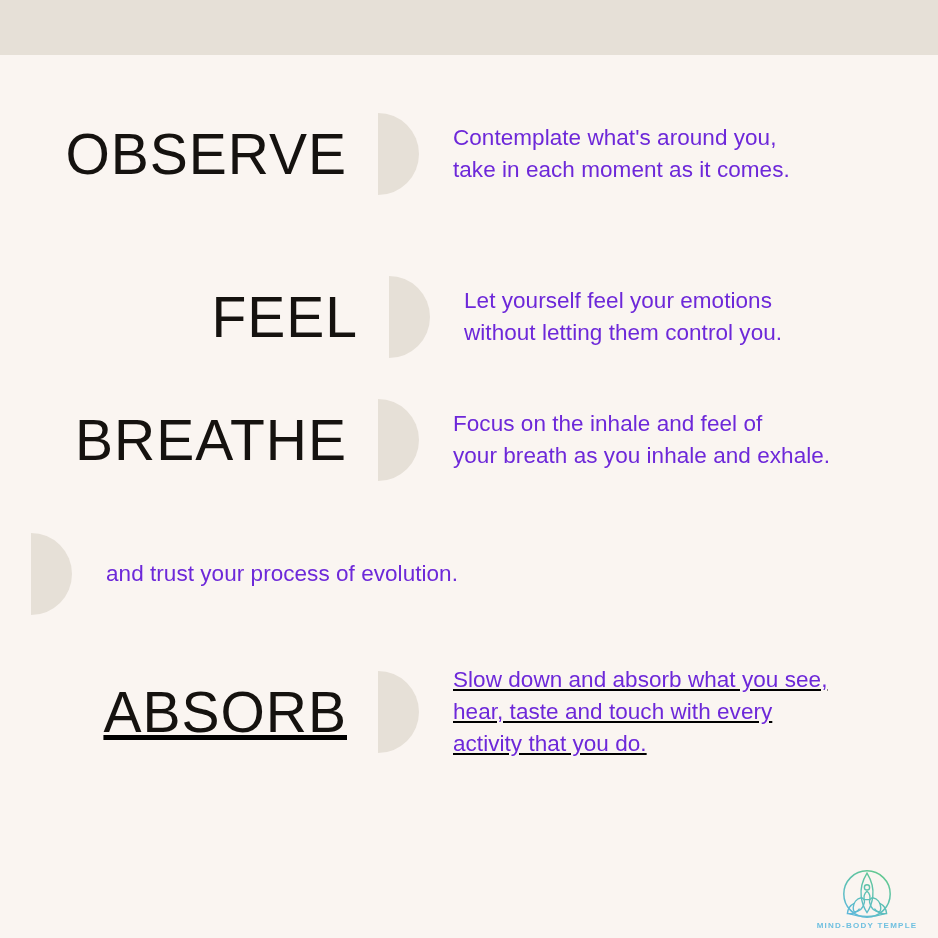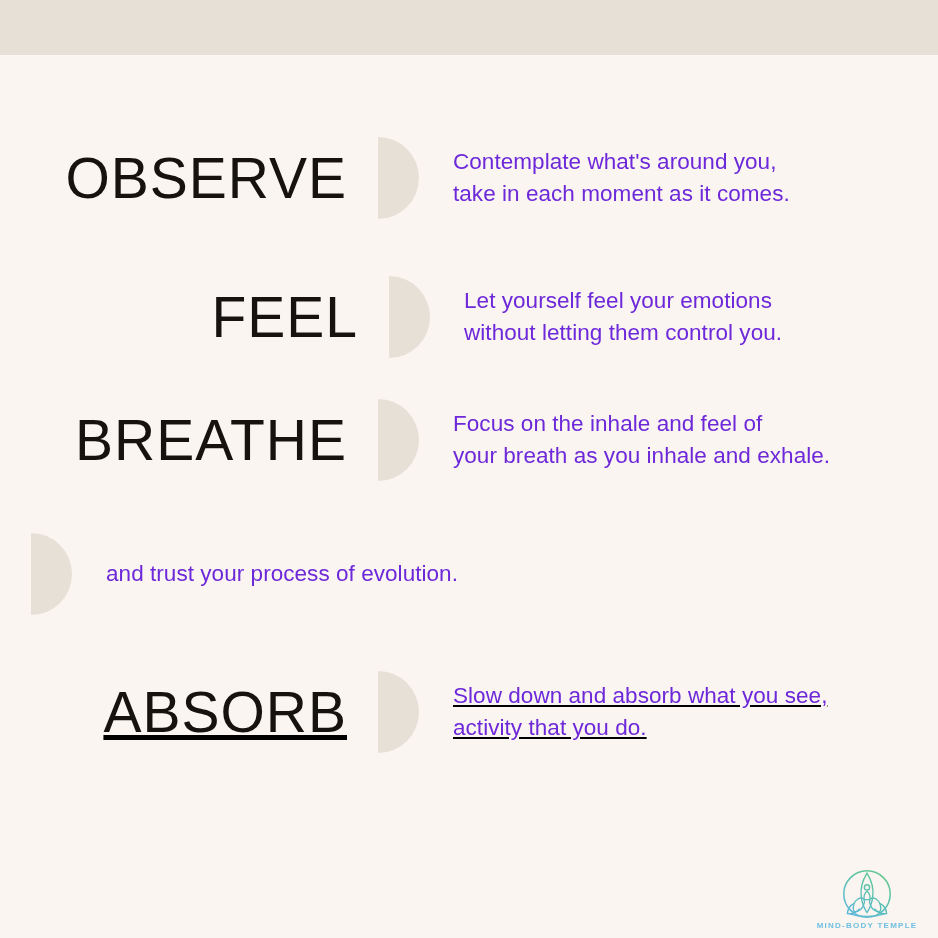--- a/index.html
+++ b/index.html
@@ -121,21 +121,21 @@
   }
 </style>
 </head>
 <body>
 
 <div id="poster">
 
   <div id="top-band"></div>
 
   <div id="steps">
-      <div class="step-row" style="top: 68px;">
+      <div class="step-row" style="top: 44px;">
         <div class="step-title">OBSERVE</div>
         <div class="step-marker-cell">
           <div class="half-disc"></div>
         </div>
         <div class="step-desc">
           <span class="line">Contemplate what's around you,</span>
           <span class="line">take in each moment as it comes.</span>
         </div>
       </div>
       <div class="step-row" style="top: 207px; margin-left: 11px;">
@@ -166,20 +166,21 @@
           <span class="line">and trust your process of evolution.</span>
         </div>
       </div>
       <div class="step-row" style="top: 602px; text-decoration: underline;">
         <div class="step-title">ABSORB</div>
         <div class="step-marker-cell">
           <div class="half-disc"></div>
         </div>
         <div class="step-desc">
           <span class="line">Slow down and absorb what you see,</span>
+          <span class="line">hear, taste and touch with every</span>
           <span class="line">activity that you do.</span>
         </div>
       </div>
     </div>
 
   <div id="brand">
     <svg id="brand-mark" viewBox="0 0 52 52" fill="none" xmlns="http://www.w3.org/2000/svg">
       <defs>
         <linearGradient id="lotusGrad" x1="40" y1="2" x2="10" y2="50" gradientUnits="userSpaceOnUse">
           <stop offset="0" stop-color="#63C98C"></stop>

